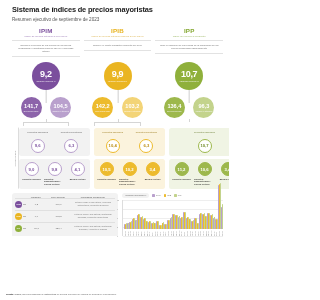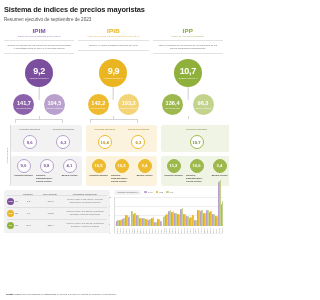--- a/index.html
+++ b/index.html
@@ -2,21 +2,21 @@
 <html><head>
 <meta charset="utf-8">
 <style>
   * { box-sizing: border-box; margin: 0; padding: 0; }
   html, body {
     width: 229px; height: 300px;
     background: #ffffff;
     font-family: "Liberation Sans", sans-serif;
     overflow: hidden;
   }
-  .page { position: relative; width: 229px; height: 300px; padding: 5px 6px 0 4px; }
+  .page { position: relative; width: 229px; height: 300px; padding: 5px 6px 0 12px; }
 
   .title {
     font-size: 7.4px; font-weight: bold; color: #1a1a1a;
     letter-spacing: -0.15px; line-height: 9px;
   }
   .subtitle {
     font-size: 4.6px; color: #555; margin-top: 2.5px; line-height: 6px;
   }
 
   

